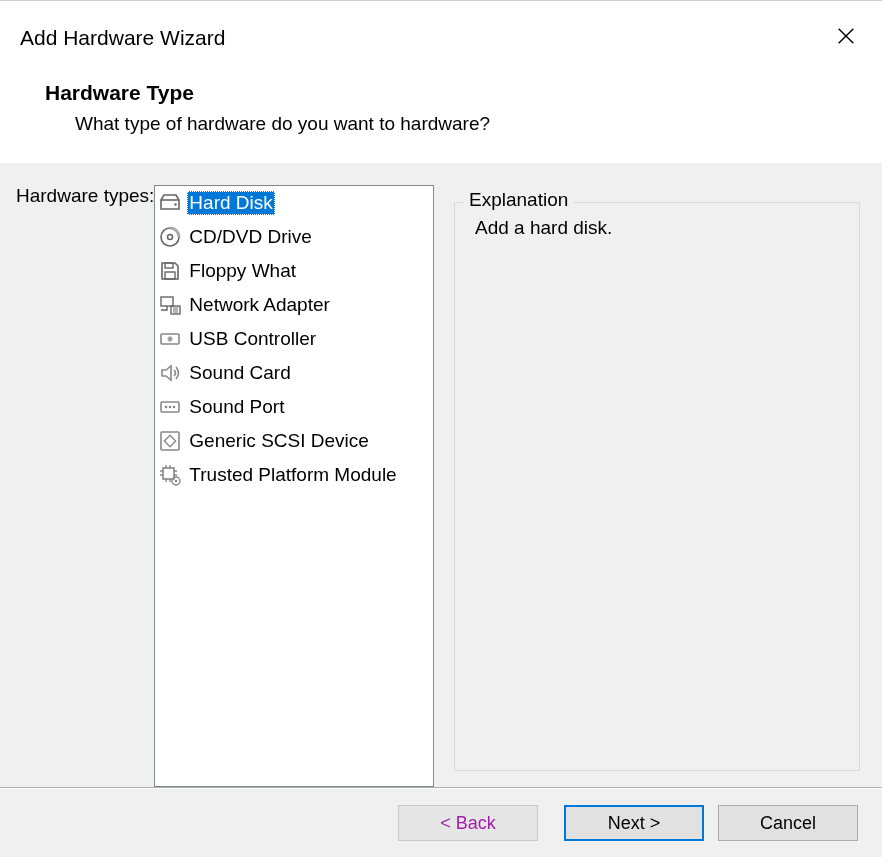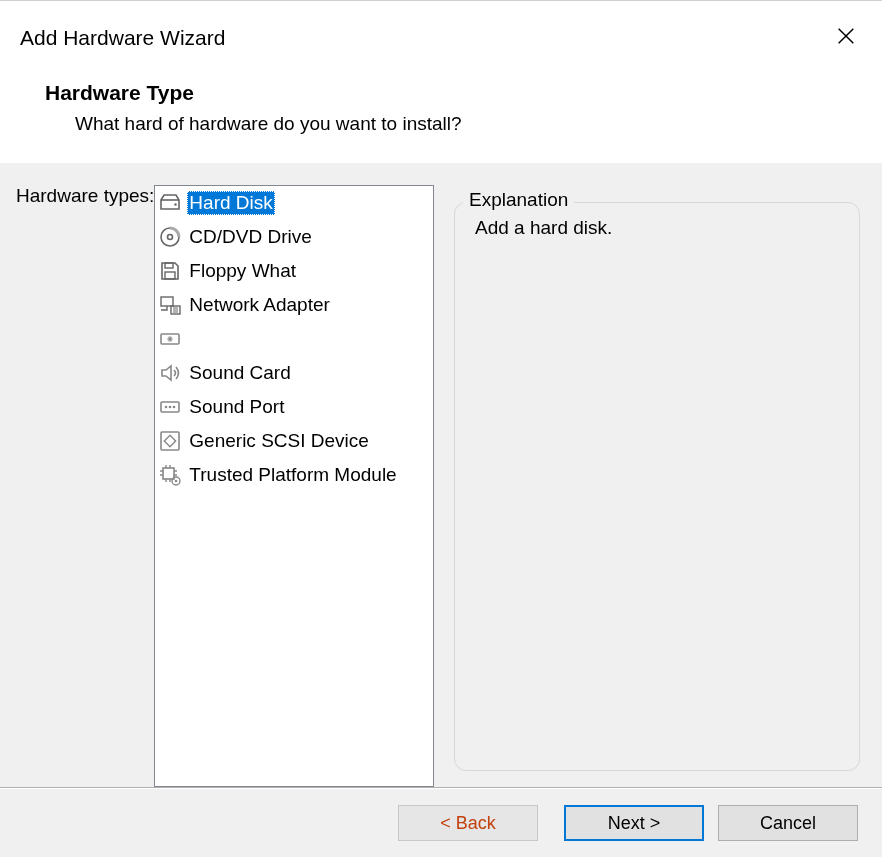--- a/index.html
+++ b/index.html
@@ -106,21 +106,21 @@
   }
   .list-item .label {
     padding: 1px 2px;
   }
   .right-col {
     flex: 1;
     position: relative;
   }
   .fieldset {
     border: 1px solid #d8d8d8;
-    border-radius: 12px;
+    border-radius: 1px;
     position: relative;
     height: 569px;
     margin-top: 17px;
     padding: 14px 16px;
   }
   .fieldset .legend {
     position: absolute;
     top: -14px; left: 8px;
     background: #f0f0f0;
     padding: 0 6px;
@@ -150,21 +150,21 @@
   .btn {
     width: 140px; height: 36px;
     font-size: 18px;
     font-family: inherit;
     background: #e1e1e1;
     border: 1px solid #adadad;
     cursor: pointer;
     display: flex; align-items: center; justify-content: center;
   }
   .btn.disabled {
-    color: #c2410c;
+    color: #a21caf;
     border-color: #c8c8c8;
     background: #e6e6e6;
     cursor: default;
   }
   .btn.default {
     border: 2px solid #0078d7;
     background: #e1e1e1;
     margin-left: 12px;
   }
 </style>
@@ -178,21 +178,21 @@
 
     <button class="close-btn">
       <span class="icon">
         <svg viewBox="0 0 24 24">
             <path d="M4 4 L20 20 M20 4 L4 20" stroke="#000" stroke-width="1.6" fill="none"></path>
           </svg>
       </span>
     </button>
 
     <div class="heading">Hardware Type</div>
-    <div class="subheading">What hard of hardware do you want to install?</div>
+    <div class="subheading">What type of hardware do you want to hardware?</div>
   </div>
 
   <div class="header-divider"></div>
 
   <div class="body">
 
     <div class="left-col">
       <div class="list-label">Hardware types:</div>
 
       <div class="listbox">
@@ -243,20 +243,21 @@
         </div>
 
         <div class="list-item">
           <span class="icon">
             <svg viewBox="0 0 24 24">
                 <rect x="3" y="7" width="18" height="10" rx="1" fill="none" stroke="#888" stroke-width="1.6"></rect>
                 <path d="M12 9 V15 M9 12 H15 M10 10 L14 14 M14 10 L10 14" stroke="#888" stroke-width="1.2" fill="none" opacity="0.7"></path>
                 <circle cx="12" cy="12" r="1.2" fill="#888"></circle>
               </svg>
           </span>
+          <span class="label">USB Controller</span>
         </div>
 
         <div class="list-item">
           <span class="icon">
             <svg viewBox="0 0 24 24">
                 <path d="M4 9 H8 L13 5 V19 L8 15 H4 Z" fill="none" stroke="#888" stroke-width="1.6"></path>
                 <path d="M16 9 Q19 12 16 15" fill="none" stroke="#888" stroke-width="1.6"></path>
                 <path d="M18 6 Q23 12 18 18" fill="none" stroke="#888" stroke-width="1.6"></path>
               </svg>
           </span>

